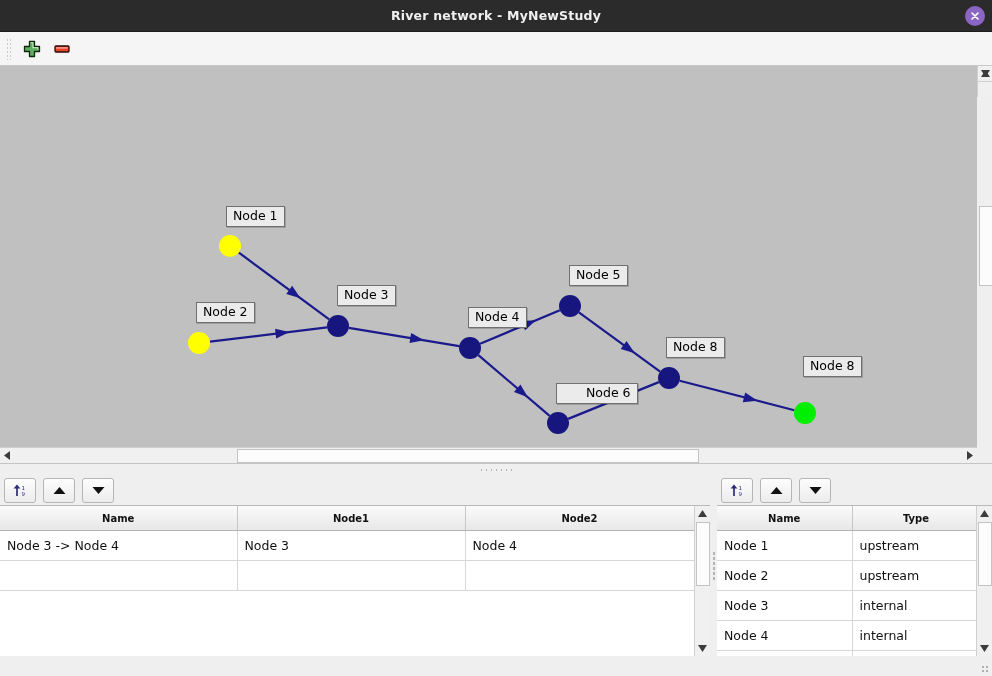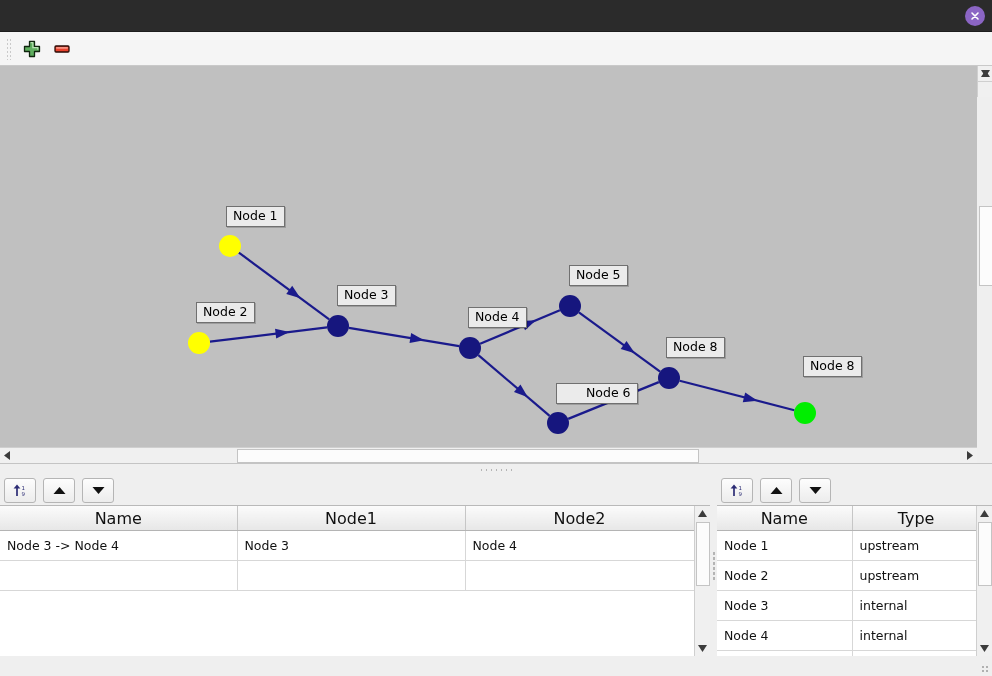--- a/index.html
+++ b/index.html
@@ -177,23 +177,23 @@
     border-collapse: collapse;
     width: 100%;
     table-layout: fixed;
     font-size: 12.5px;
   }
   table.grid th {
     background: linear-gradient(#fbfbfb,#e7e7e7);
     border-right: 1px solid #c6c6c6;
     border-bottom: 1px solid #b4b4b4;
     height: 22px;
-    font-weight: normal;
+    font-weight: bold;
     color: #111;
-    font-size: 16px;
+    font-size: 10px;
     text-align: center;
   }
   table.grid td {
     border-right: 1px solid #d7d7d7;
     border-bottom: 1px solid #d7d7d7;
     height: 29px;
     padding: 0 7px;
     color: #111;
     background: #fff;
     overflow: hidden; white-space: nowrap; text-overflow: ellipsis;
@@ -212,20 +212,21 @@
     background-image: radial-gradient(#b0b0b0 1px, transparent 1px);
     background-size: 4px 4px;
   }
 </style>
 </head>
 <body>
 
 <div class="window">
 
   <div class="titlebar">
+    <span class="titlebar-text">River network - MyNewStudy</span>
     <div class="close-btn">
       <svg width="10" height="10" viewBox="0 0 10 10">
         <path d="M2 2 L8 8 M8 2 L2 8" stroke="#ffffff" stroke-width="1.6" stroke-linecap="round" fill="none"></path>
       </svg>
     </div>
   </div>
 
   <div class="toolbar">
     <div class="tb-grip"></div>
     <div class="tb-btn">

